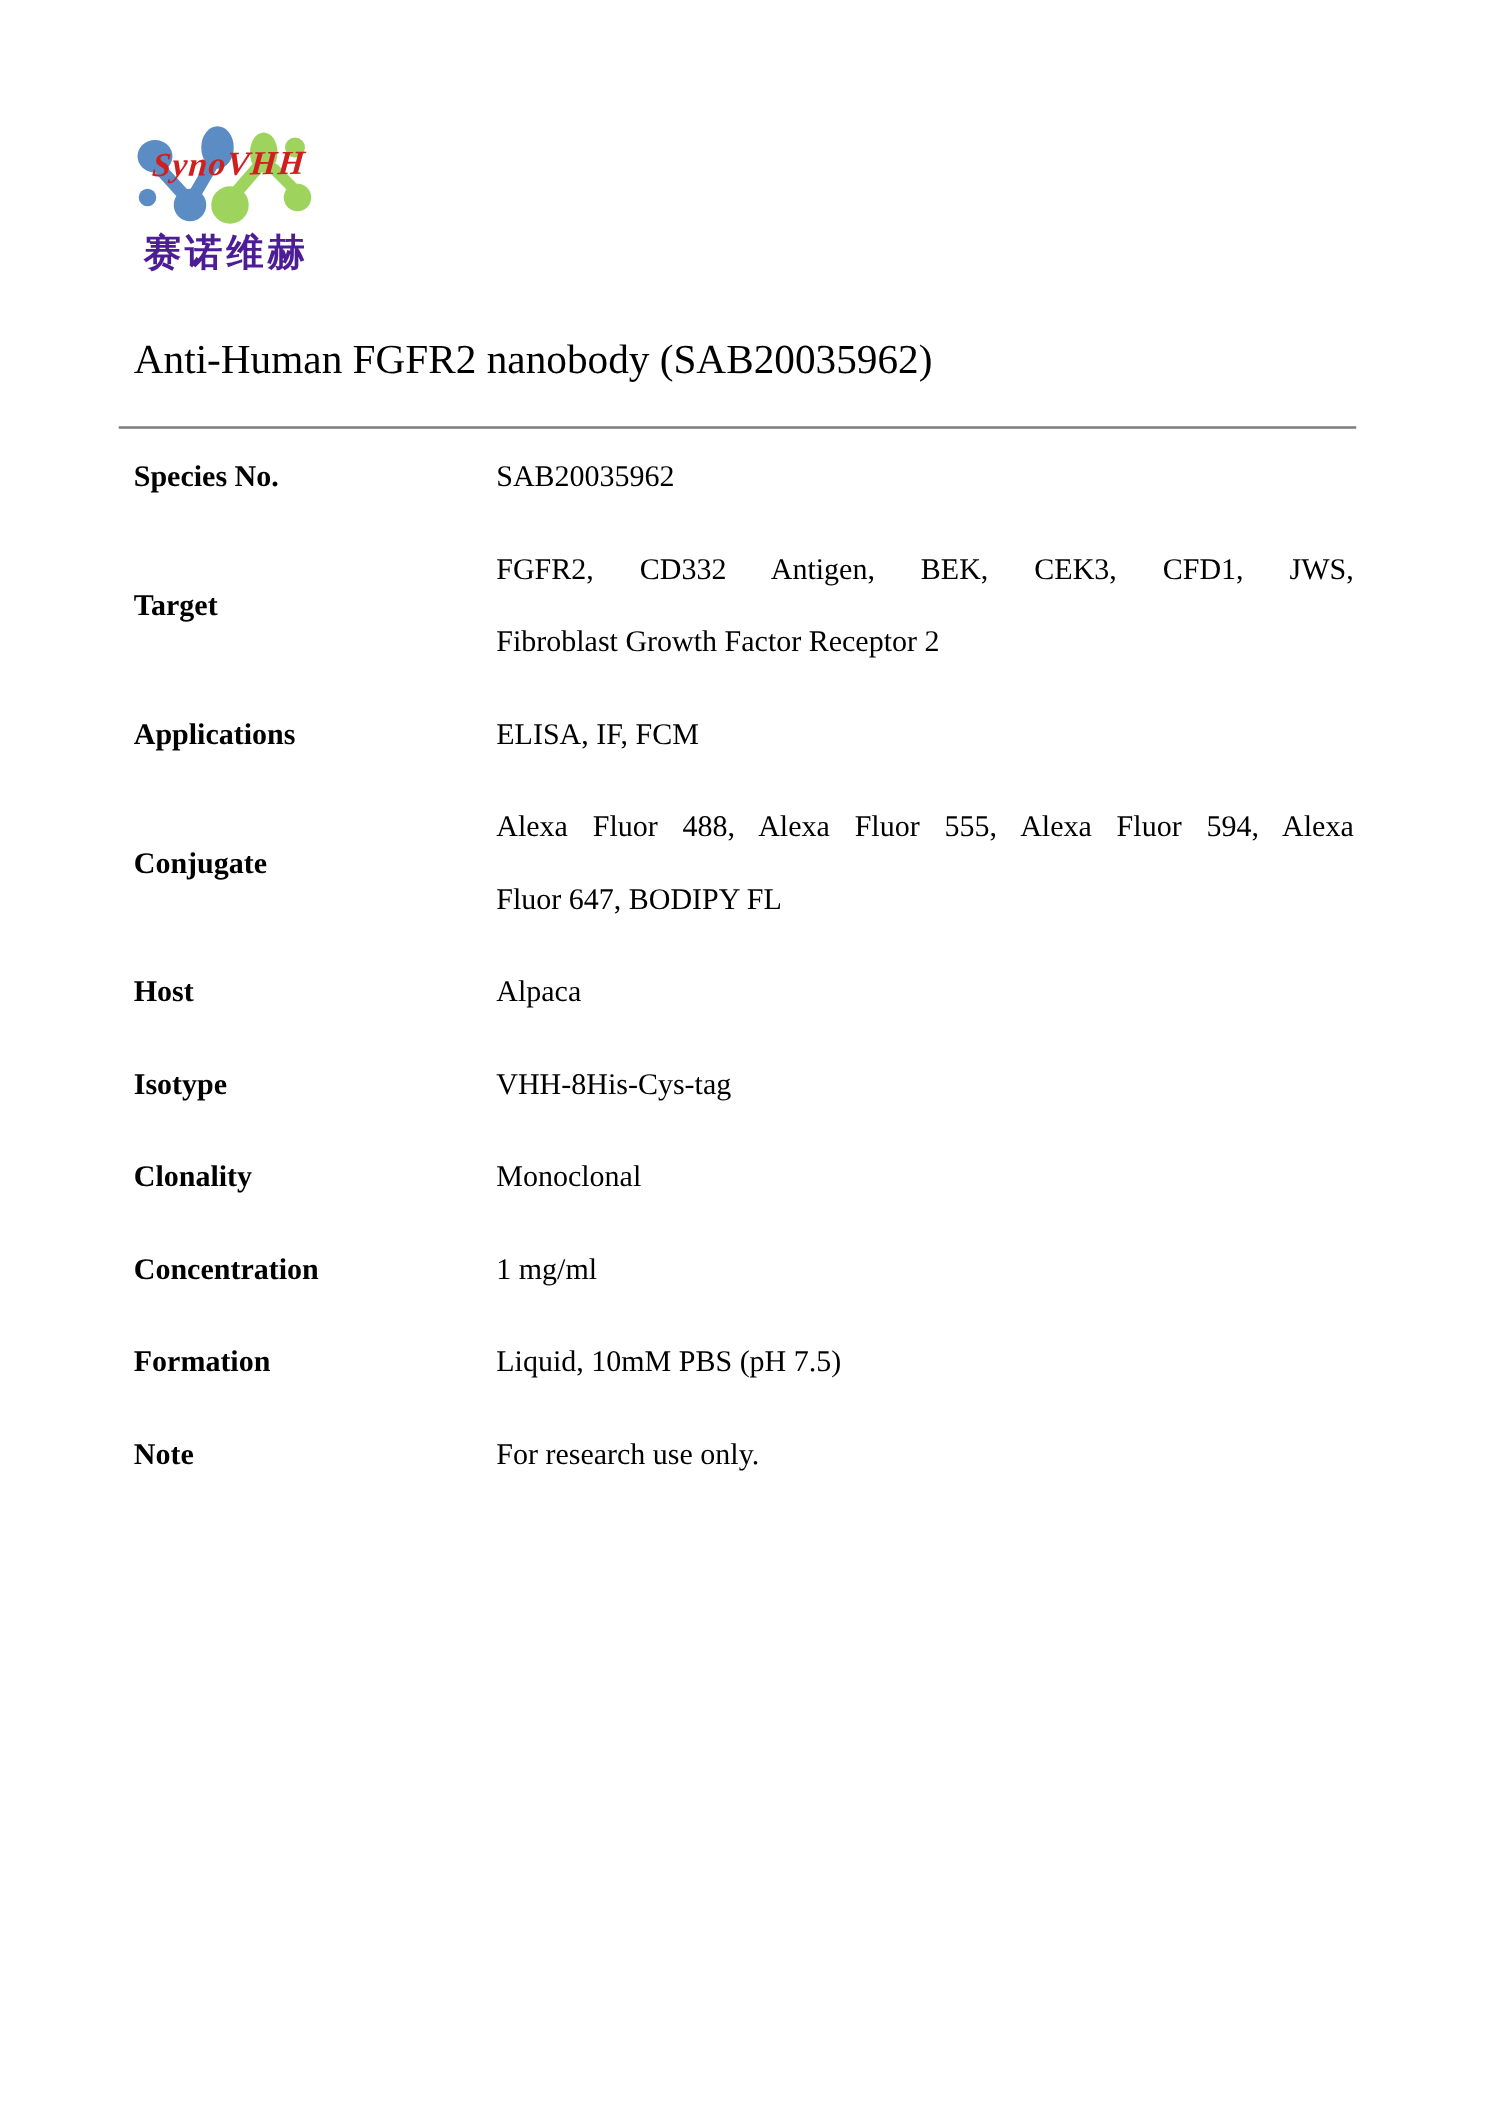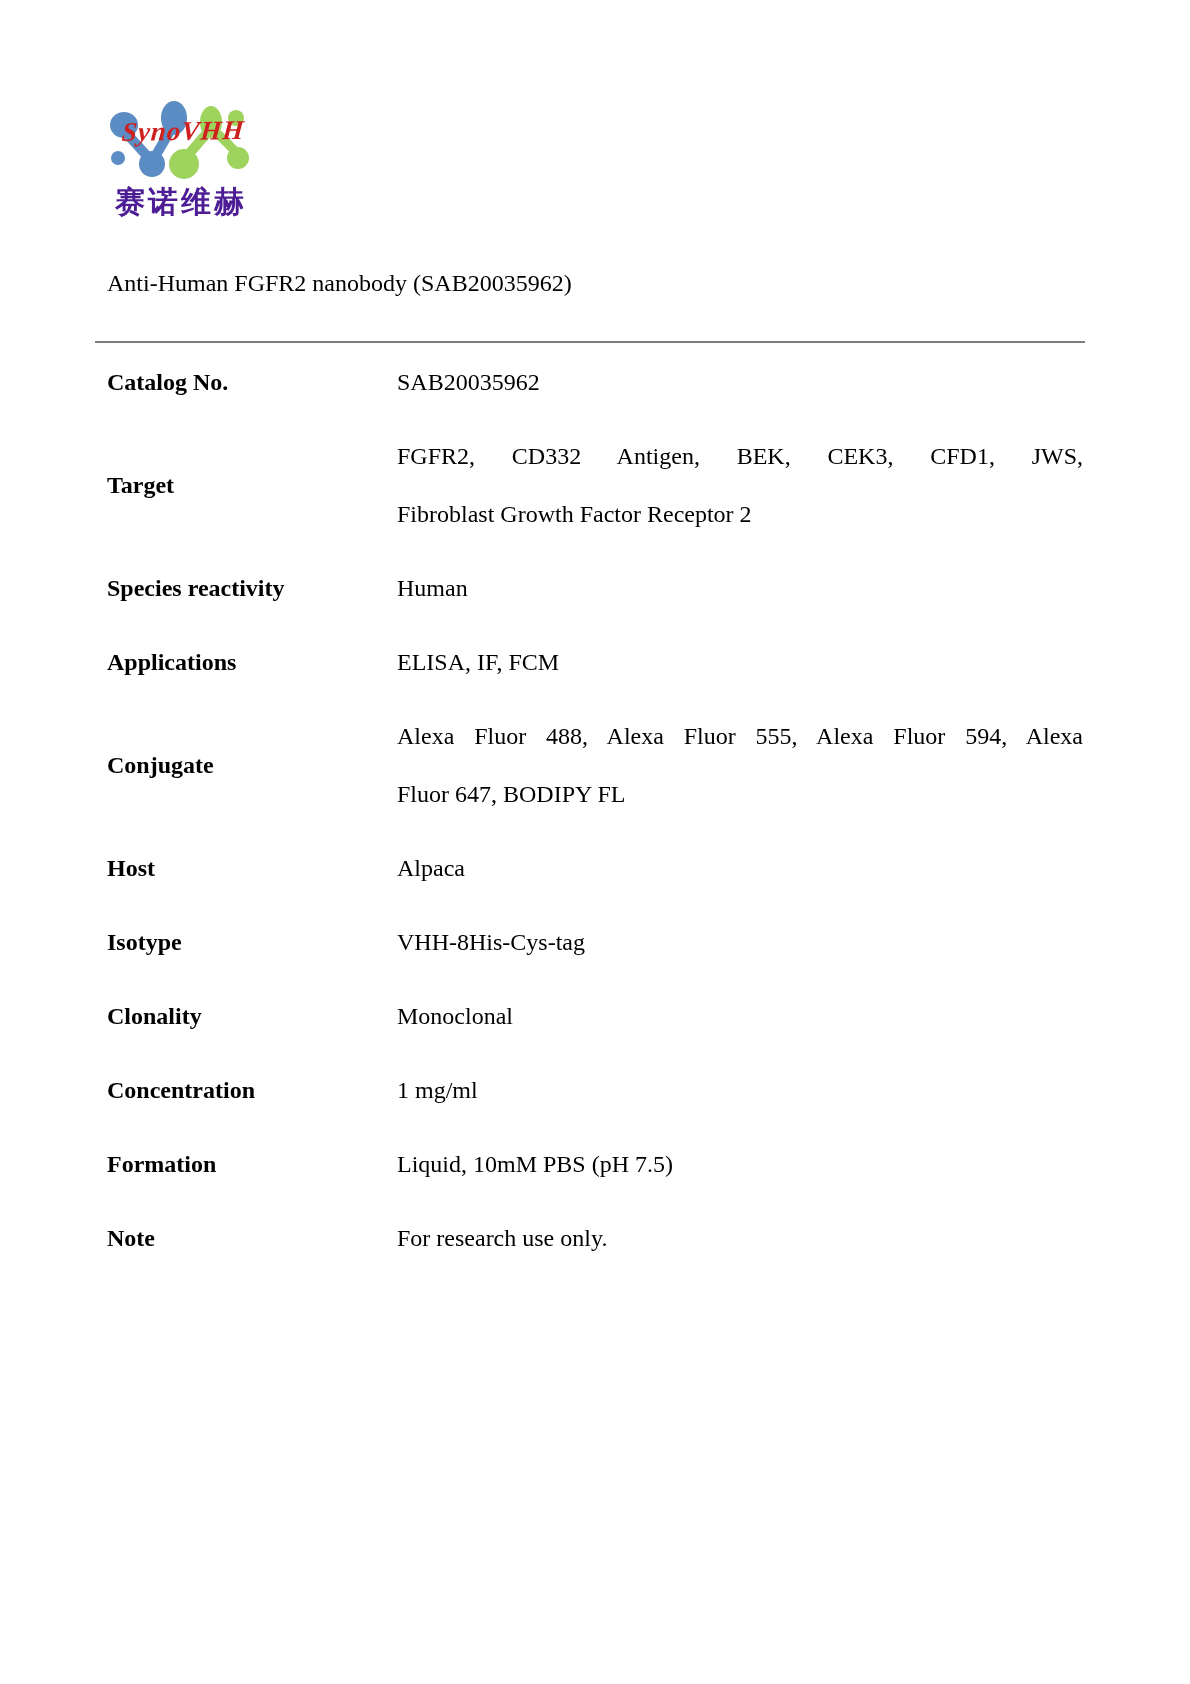--- a/index.html
+++ b/index.html
@@ -26,21 +26,21 @@
   }
   .logo-cn {
     position: absolute; left: 20px; top: 92px;
     font-size: 30px; font-weight: 600; letter-spacing: 3px;
     color: #4c1d95; white-space: nowrap;
   }
 
   
   .doc-title {
     position: absolute; left: 107px; top: 270px; margin: 0;
-    font-size: 24px; font-weight: normal; white-space: nowrap;
+    font-size: 33px; font-weight: normal; white-space: nowrap;
   }
   .title-rule {
     position: absolute; left: 95px; top: 341px; width: 990px;
     border: none; border-top: 2px solid #7d7d7d; margin: 0;
   }
 
   
   .spec-table {
     position: absolute; left: 107px; top: 345px; width: 976px;
     border-collapse: collapse; table-layout: fixed;
@@ -85,33 +85,29 @@
     <div class="logo-cn">赛诺维赫</div>
   </div>
 
   <h1 class="doc-title">Anti-Human FGFR2 nanobody (SAB20035962)</h1>
 
   <hr class="title-rule">
 
   <table class="spec-table">
     <tbody id="spec-body">
         <tr>
-          <td class="spec-label">Catalog No.</td>
+          <td class="spec-label">Species No.</td>
           <td class="spec-value">SAB20035962</td>
         </tr>
         <tr>
           <td class="spec-label">Target</td>
           <td class="spec-value">
             <span class="vline">FGFR2, CD332 Antigen, BEK, CEK3, CFD1, JWS,</span>
             <span class="vline last">Fibroblast Growth Factor Receptor 2</span>
           </td>
-        </tr>
-        <tr>
-          <td class="spec-label">Species reactivity</td>
-          <td class="spec-value">Human</td>
         </tr>
         <tr>
           <td class="spec-label">Applications</td>
           <td class="spec-value">ELISA, IF, FCM</td>
         </tr>
         <tr>
           <td class="spec-label">Conjugate</td>
           <td class="spec-value">
             <span class="vline">Alexa Fluor 488, Alexa Fluor 555, Alexa Fluor 594, Alexa</span>
             <span class="vline last">Fluor 647, BODIPY FL</span>

